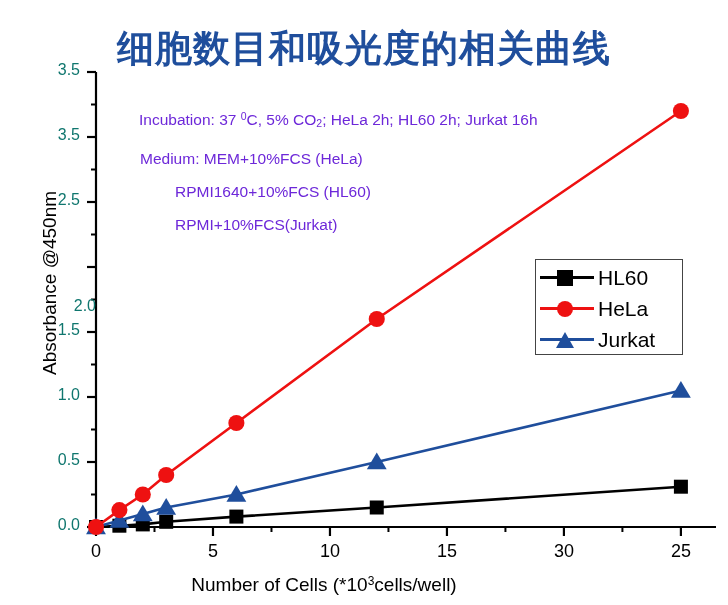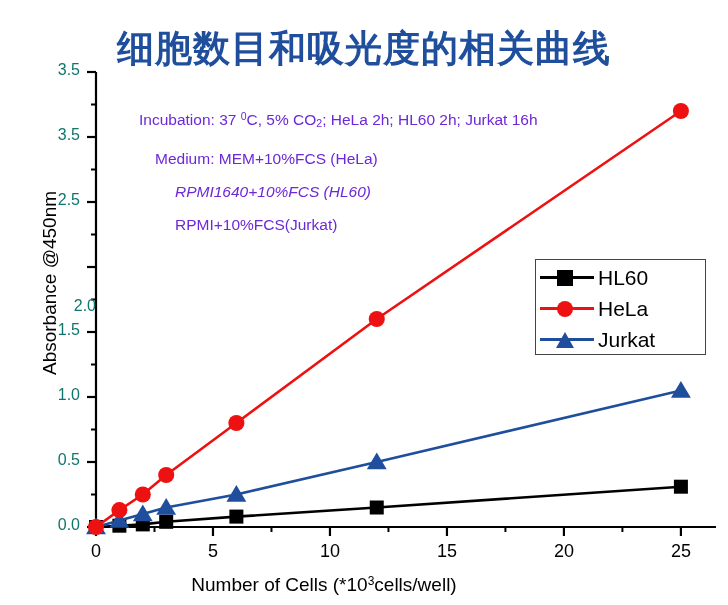--- a/index.html
+++ b/index.html
@@ -26,22 +26,22 @@
   .annot{
     position:absolute;
     font-size:15.5px;
     color:#6d28d9;
     white-space:nowrap;
     font-family:"Liberation Sans", sans-serif;
   }
   .annot sub{font-size:10.5px;vertical-align:-2px;}
   .annot sup{font-size:10.5px;vertical-align:5px;}
   #annot-line-1{left:139px;top:110px;}
-  #annot-line-2{left:155px;top:150px;}
-  #annot-line-3{left:175px;top:183px;font-style:italic;}
+  #annot-line-2{left:140px;top:150px;}
+  #annot-line-3{left:175px;top:183px;}
   #annot-line-4{left:175px;top:216px;}
 
   .ylabel{
     position:absolute;
     left:-80px;top:272px;
     width:260px;
     text-align:center;
     font-size:19px;
     transform:rotate(-90deg);
     transform-origin:center center;
@@ -69,21 +69,21 @@
     width:40px;
     text-align:center;
     font-size:18px;
     color:#000;
     white-space:nowrap;
   }
 
   .legend-box{
     position:absolute;
     left:535px;top:259px;
-    width:171px;height:96px;
+    width:148px;height:96px;
     border:1px solid #444;
     background:#fff;
     box-sizing:border-box;
   }
   .legend-row{
     position:absolute;left:0;
     width:172px;height:32px;
     display:flex;align-items:center;
   }
   .legend-sym{
@@ -190,21 +190,21 @@
       <div class="ytick-label" style="left: 54px; top: 256px; margin-top: 41px;">2.0</div>
       <div class="ytick-label" style="left: 38px; top: 191px;">2.5</div>
       <div class="ytick-label" style="left: 38px; top: 126px;">3.5</div>
       <div class="ytick-label" style="left: 38px; top: 61px;">3.5</div>
     </div>
   <div id="xtick-labels">
       <div class="xtick-label" style="left: 76px; top: 541px;">0</div>
       <div class="xtick-label" style="left: 192.981px; top: 541px;">5</div>
       <div class="xtick-label" style="left: 309.962px; top: 541px;">10</div>
       <div class="xtick-label" style="left: 426.943px; top: 541px;">15</div>
-      <div class="xtick-label" style="left: 543.925px; top: 541px;">20</div>
+      <div class="xtick-label" style="left: 543.925px; top: 541px;">30</div>
       <div class="xtick-label" style="left: 660.906px; top: 541px;">25</div>
     </div>
 
   <div class="legend-box" id="legend-box">
       <div class="legend-row" style="top: 1px;">
         <div class="legend-sym">
           <div class="legend-line" style="background: rgb(0, 0, 0);"></div>
           <div class="legend-mark" style="background: rgb(0, 0, 0);"></div>
         </div>
         <div class="legend-text">HL60</div>

